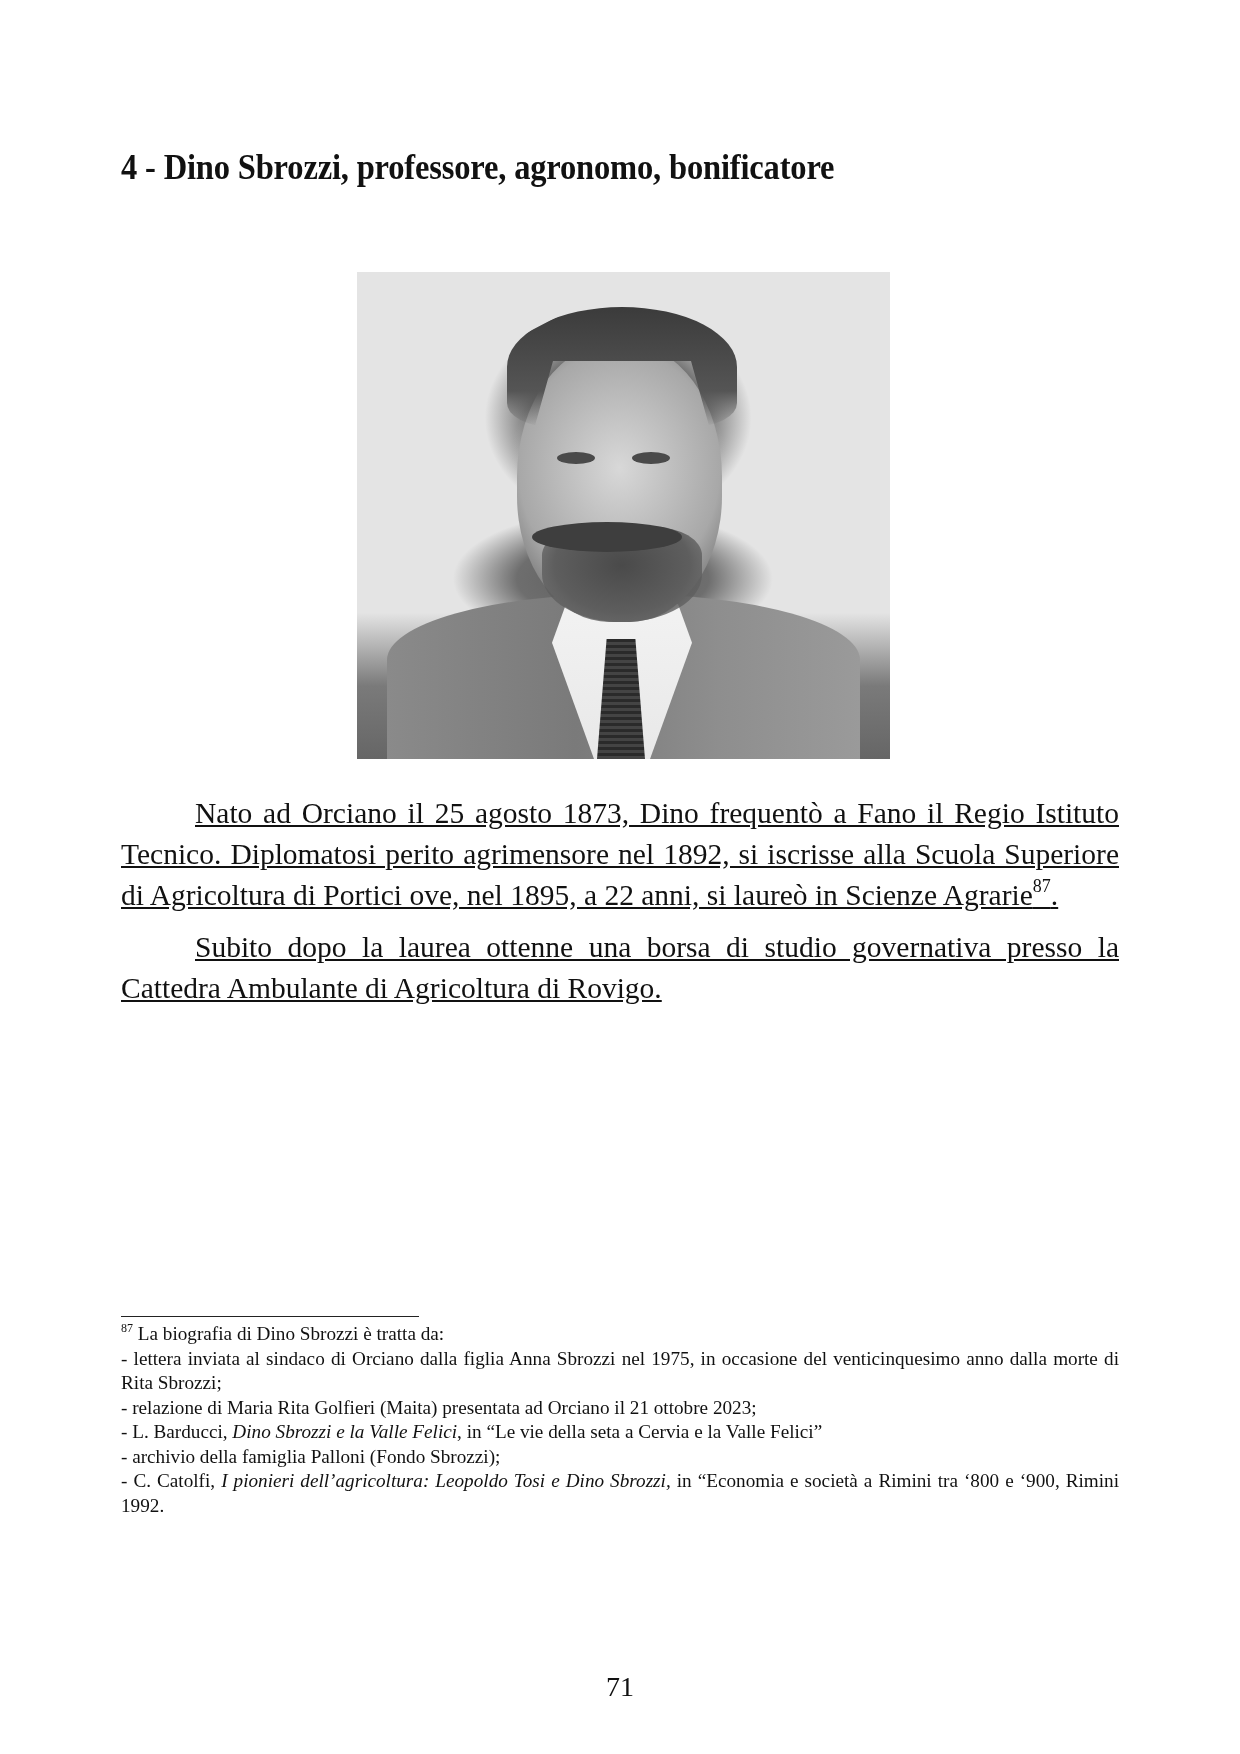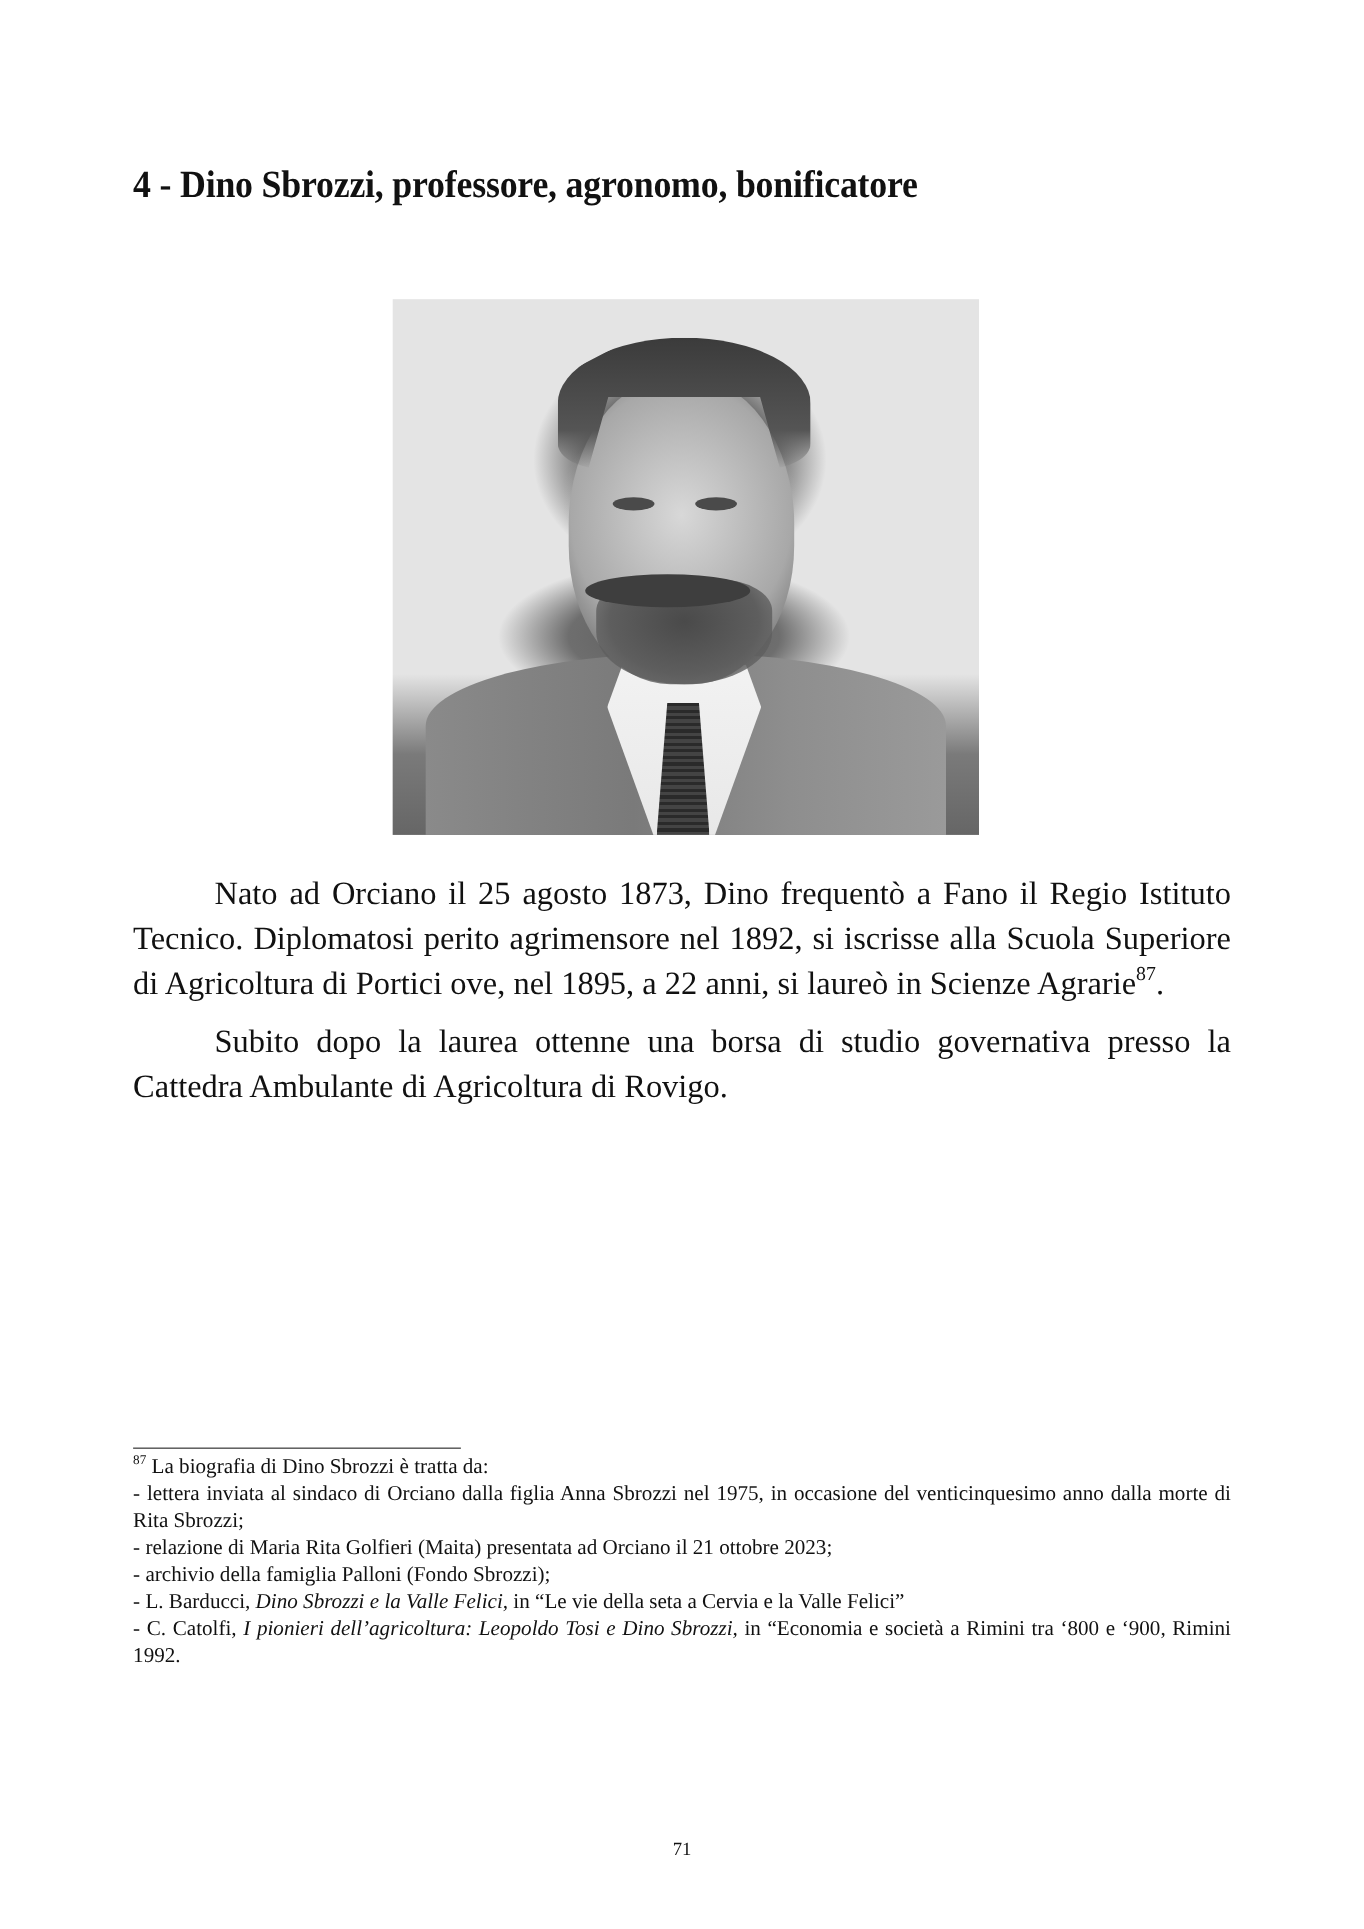--- a/index.html
+++ b/index.html
@@ -59,38 +59,38 @@
       background: #3e3e3e;
     }
     .photo .eye { position: absolute; top: 180px; width: 38px; height: 12px; border-radius: 50%; background: #4a4a4a; }
     .photo .eye.l { left: 200px; }
     .photo .eye.r { left: 275px; }
 
     .body-text {
       position: absolute; left: 121px; top: 793px; width: 998px;
       font-size: 29.5px; line-height: 41px; text-align: justify; margin: 0;
     }
-    .body-text p { margin: 0 0 11px 0; text-indent: 74px; }
+    .body-text p { margin: 0 0 11px 0; text-indent: 74px; text-decoration: underline; }
     .body-text sup { font-size: 18px; line-height: 0; vertical-align: 13px; }
 
     .fn-rule {
       position: absolute; left: 121px; top: 1316px; width: 298px; height: 0;
       border-top: 1.2px solid #222;
     }
     .footnotes {
       position: absolute; left: 121px; top: 1322px; width: 998px;
       font-size: 19.2px; line-height: 24.5px; text-align: justify;
     }
     .footnotes .fn-line { margin: 0; }
     .footnotes sup { font-size: 12px; line-height: 0; vertical-align: 8px; }
     .footnotes em { font-style: italic; }
 
     .page-number {
       position: absolute; left: 0; width: 1240px; top: 1671px;
-      text-align: center; font-size: 17px;
+      text-align: center; font-size: 28px;
     }
   </style>
 </head>
 <body>
 
 <h1 class="title">4 - Dino Sbrozzi, professore, agronomo, bonificatore</h1>
 
 <div class="photo" title="Black and white portrait photograph of Dino Sbrozzi wearing a suit, white collar and striped tie">
   <div class="jacket"></div>
   <div class="collar"></div>
@@ -107,18 +107,18 @@
   <p><span>Nato ad Orciano il 25 agosto 1873, Dino frequentò a Fano il Regio Istituto Tecnico. Diplomatosi perito agrimensore nel 1892, si iscrisse alla Scuola Superiore di Agricoltura di Portici ove, nel 1895, a 22 anni, si laureò in Scienze Agrarie</span><sup>87</sup><span>.</span></p>
   <p>Subito dopo la laurea ottenne una borsa di studio governativa presso la Cattedra Ambulante di Agricoltura di Rovigo.</p>
 </div>
 
 <div class="fn-rule"></div>
 
 <div class="footnotes">
   <p class="fn-line"><sup>87</sup> <span>La biografia di Dino Sbrozzi è tratta da:</span></p>
   <p class="fn-line">- lettera inviata al sindaco di Orciano dalla figlia Anna Sbrozzi nel 1975, in occasione del venticinquesimo anno dalla morte di Rita Sbrozzi;</p>
   <p class="fn-line">- relazione di Maria Rita Golfieri (Maita) presentata ad Orciano il 21 ottobre 2023;</p>
+  <p class="fn-line"><span>- L. Barducci, </span><em>Dino Sbrozzi e la Valle Felici</em><span>, in “Le vie della seta a Cervia e la Valle Felici”</span></p>
   <p class="fn-line">- archivio della famiglia Palloni (Fondo Sbrozzi);</p>
-  <p class="fn-line"><span>- L. Barducci, </span><em>Dino Sbrozzi e la Valle Felici</em><span>, in “Le vie della seta a Cervia e la Valle Felici”</span></p>
   <p class="fn-line"><span>- C. Catolfi, </span><em>I pionieri dell’agricoltura: Leopoldo Tosi e Dino Sbrozzi,</em><span> in “Economia e società a Rimini tra ‘800 e ‘900, Rimini 1992.</span></p>
 </div>
 
 <div class="page-number">71</div>
 
 </body></html>

